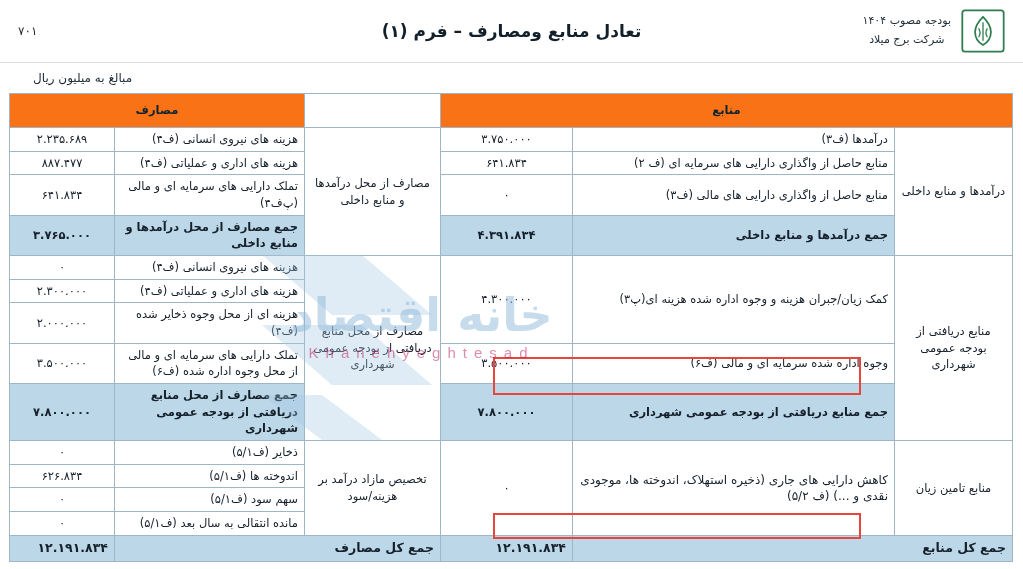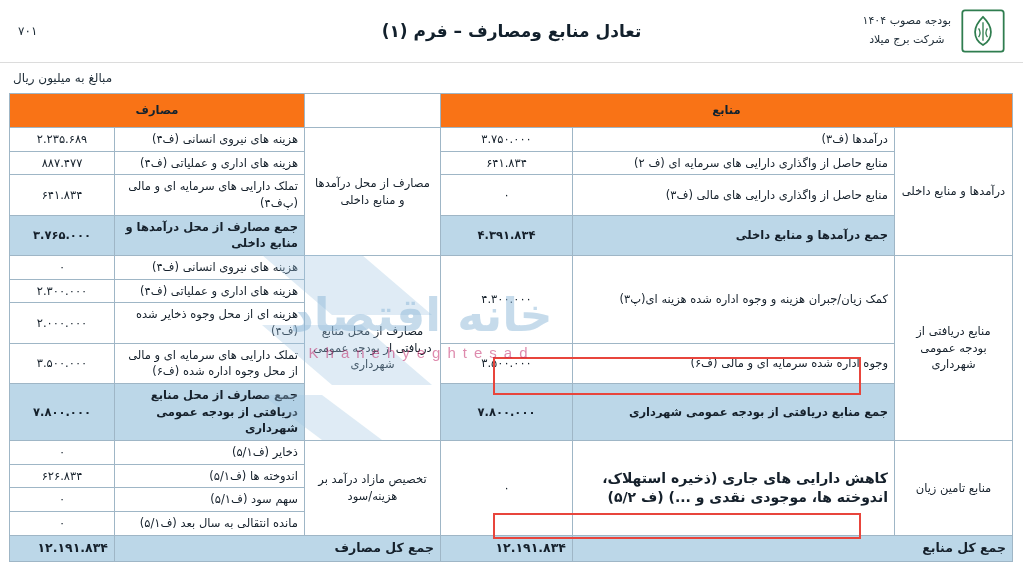--- a/index.html
+++ b/index.html
@@ -61,21 +61,21 @@
     box-sizing: border-box;
     font-size: 12px;
     color: #1d2b36;
   }
 
   .subhead {
     height: 30px;
     display: flex;
     align-items: center;
     direction: rtl;
-    padding: 0 18px 0 13px;
+    padding: 0 18px 0 33px;
     box-sizing: border-box;
   }
   .subhead .unit-note {
     font-size: 12px;
     color: #1d2b36;
     margin-right: auto;
   }
 
   
   .table-wrap {
@@ -131,21 +131,21 @@
   td.m-val   { text-align: center; }
 
   tr.sum-row td { background: #bcd7e8; font-weight: bold; }
 
   tr.total-row td {
     background: #bcd7e8;
     font-weight: bold;
     height: 26px;
     font-size: 12.5px;
   }
-  .tiny { font-size: 14px; line-height: 1.35; display: block; font-weight: bold; }
+  .tiny { font-size: 12px; line-height: 1.35; display: block; }
 
   
   .hl-box {
     position: absolute;
     border: 2px solid #e8453c;
     pointer-events: none;
     box-sizing: border-box;
   }
 
   

